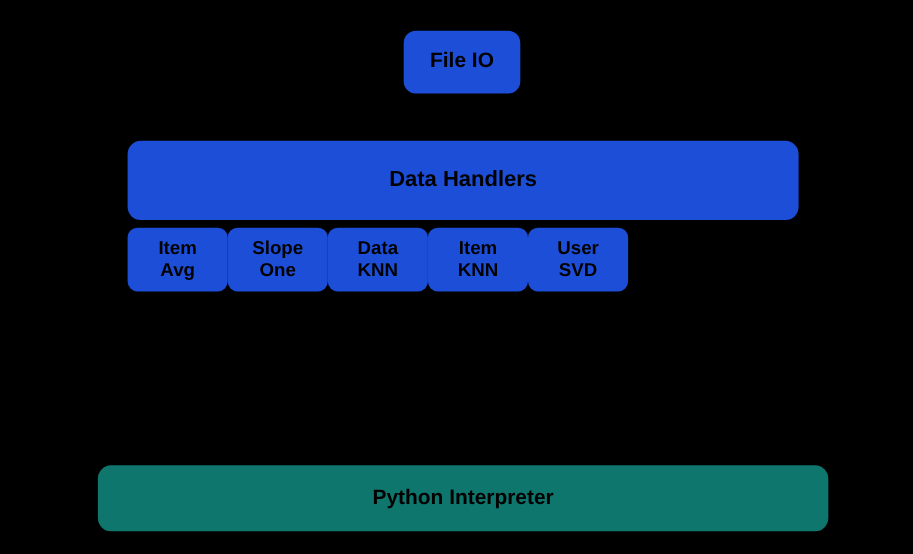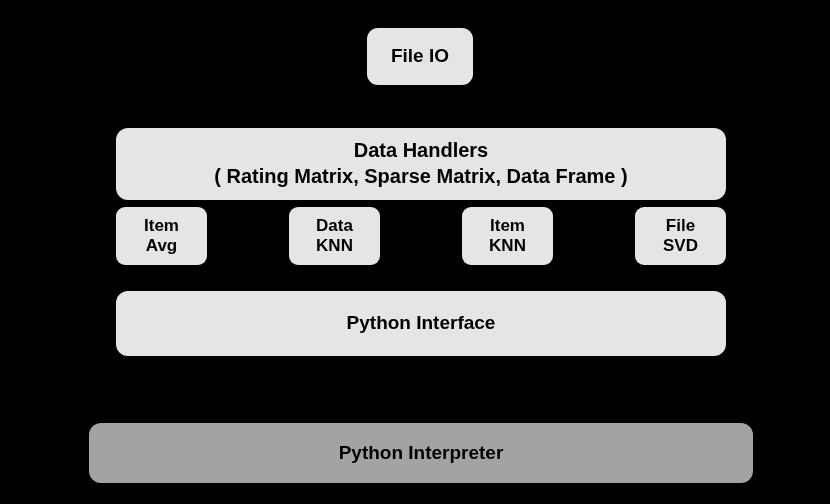--- a/index.html
+++ b/index.html
@@ -28,22 +28,22 @@
     flex-direction: column;
     align-items: center;
     justify-content: center;
     text-align: center;
     color: #000000;
     font-weight: bold;
     line-height: 1.18;
     border-radius: 10px;
   }
 
-  .box.orange { background: #e5e5e5; }
-  .box.blue   { background: #a3a3a3; align-items: center; }
+  .box.orange { background: #1d4ed8; }
+  .box.blue   { background: #0f766e; align-items: center; }
 
   
   .box-fileio {
     left: 367px;
     top: 28px;
     width: 106px;
     height: 57px;
     font-size: 19px;
     border-radius: 11px;
   }
@@ -61,21 +61,21 @@
   .box-datahandlers .line2 { margin-top: 2px; }
 
   
   .algo-row {
     position: absolute;
     left: 116px;
     top: 207px;
     width: 610px;
     height: 58px;
     display: flex;
-    justify-content: space-between;
+    justify-content: flex-start;
   }
   .box-algo {
     position: relative;
     left: auto;
     top: auto;
     width: 91px;
     height: 58px;
     font-size: 17px;
     border-radius: 9px;
   }
@@ -104,43 +104,43 @@
 <body>
 
 <div id="diagram">
 
   <div class="box orange box-fileio">
     <span>File IO</span>
   </div>
 
   <div class="box orange box-datahandlers">
     <span>Data Handlers</span>
-    <span class="line2">( Rating Matrix, Sparse Matrix, Data Frame )</span>
   </div>
 
   <div class="algo-row">
     <div class="box orange box-algo">
       <span>Item</span>
       <span>Avg</span>
+    </div>
+    <div class="box orange box-algo">
+      <span>Slope</span>
+      <span>One</span>
     </div>
     <div class="box orange box-algo">
       <span>Data</span>
       <span>KNN</span>
     </div>
     <div class="box orange box-algo">
       <span>Item</span>
       <span>KNN</span>
     </div>
     <div class="box orange box-algo">
-      <span>File</span>
+      <span>User</span>
       <span>SVD</span>
     </div>
   </div>
 
-  <div class="box orange box-pyinterface">
-    <span>Python Interface</span>
-  </div>
 
   <div class="box blue box-pyinterpreter">
     <span>Python Interpreter</span>
   </div>
 
 </div>
 
 </body></html>

